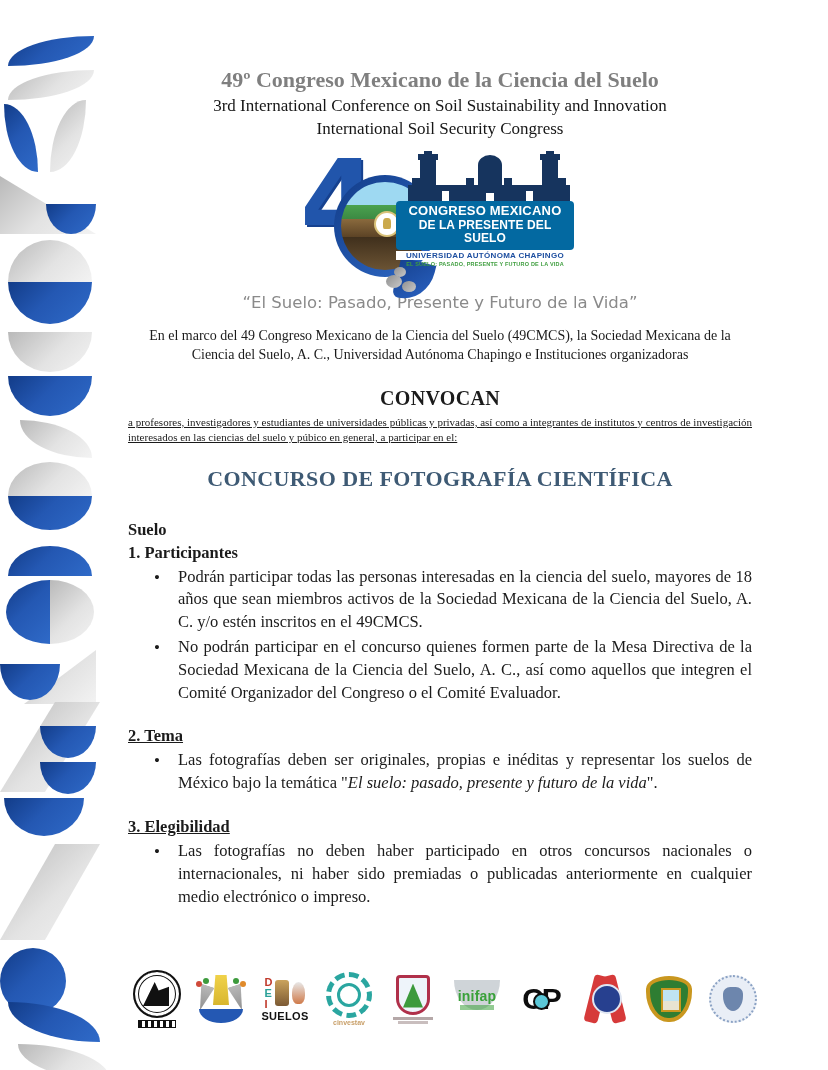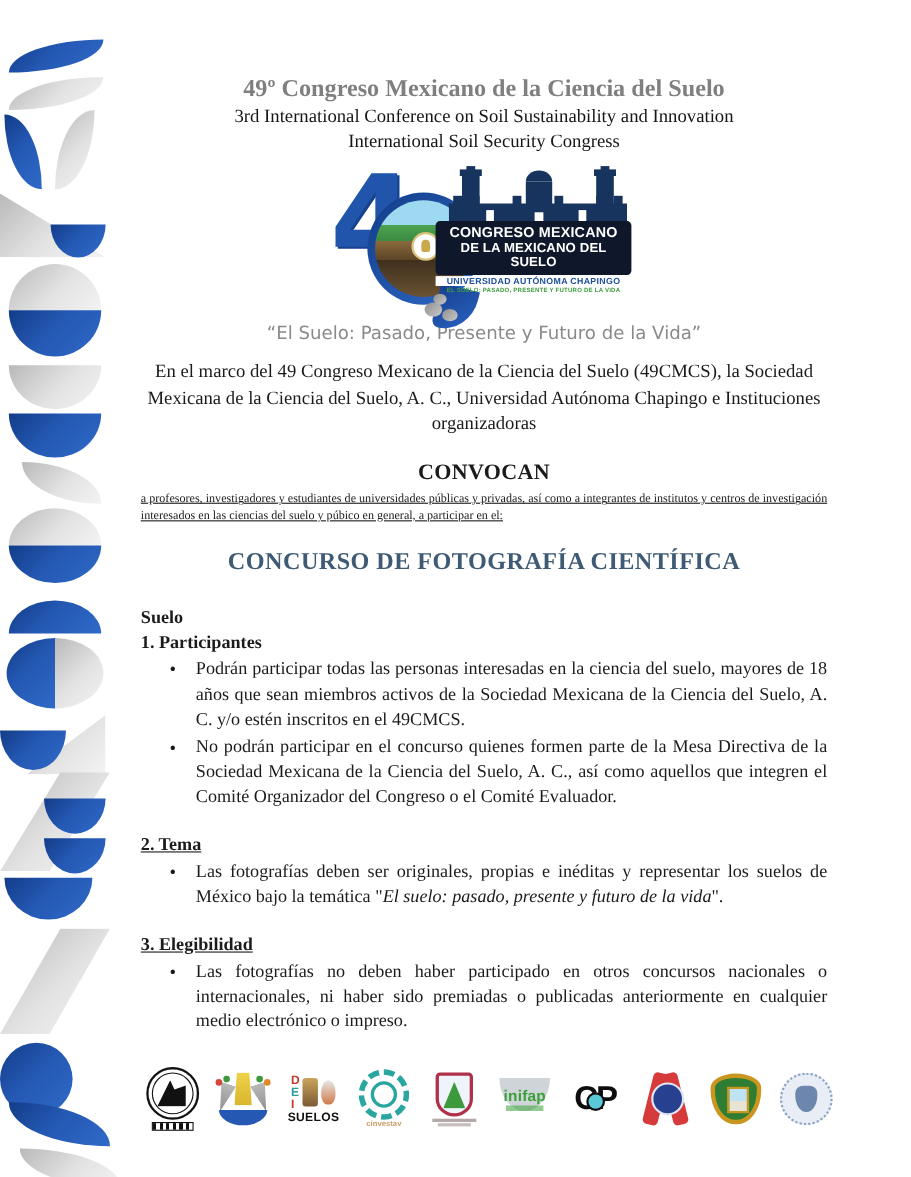--- a/index.html
+++ b/index.html
@@ -36,32 +36,32 @@
   .photo-circle{position:absolute;left:41px;top:33px;width:88px;height:88px;border-radius:50%;overflow:hidden;
         background:linear-gradient(180deg,#9ed9f2 0%,#9ed9f2 26%,#4ba24f 26%,#3c8a43 42%,#8a6a3d 42%,#5d4426 62%,#3f2f1c 62%,#6b5333 100%);}
   .seal{position:absolute;left:74px;top:62px;width:26px;height:26px;border-radius:50%;background:#fff;
         border:2px solid #d9c27a;box-sizing:border-box;}
   .seal::after{content:"";position:absolute;left:7px;top:5px;width:8px;height:11px;background:#caa94c;border-radius:40% 40% 20% 20%;}
   .tail{position:absolute;left:96px;top:112px;width:36px;height:40px;background:linear-gradient(135deg,#16418f,#2a63c4);
         border-radius:0 0 100% 20%;transform:rotate(14deg);}
   .pebble{position:absolute;border-radius:50%;background:linear-gradient(135deg,#8f8f8f,#c9c9c9);}
   .building{position:absolute;left:108px;top:2px;}
   .banner-stack{position:absolute;left:96px;top:52px;width:178px;}
-  .banner-blue{background:#0f172a;border-radius:4px;padding:3px 4px 4px;text-align:center;
+  .banner-blue{background:#0369a1;border-radius:4px;padding:3px 4px 4px;text-align:center;
         font-family:"Liberation Sans",sans-serif;font-weight:bold;color:#fff;line-height:1.12;}
   .banner-l1{font-size:13px;letter-spacing:.2px;}
   .banner-l2{font-size:12px;letter-spacing:.1px;}
   .banner-white{margin-top:1px;background:#fff;text-align:center;font-family:"Liberation Sans",sans-serif;
         font-weight:bold;color:#1e4fa0;font-size:8px;letter-spacing:.3px;}
   .banner-green{text-align:center;font-family:"Liberation Sans",sans-serif;font-weight:bold;
         color:#3f9e3f;font-size:5.5px;letter-spacing:.2px;margin-top:1px;}
   
   .tagline{margin-top:4px;text-align:center;font-family:"DejaVu Sans",sans-serif;
         font-size:16.5px;color:#8a8a8a;}
-  .intro{margin:14px 4px 0;font-size:17px;line-height:1.38;text-align:center;}
+  .intro{margin:14px 4px 0;font-size:14px;line-height:1.38;text-align:center;}
   .convocan-h{margin:22px 0 0;font-size:20px;font-weight:bold;text-align:center;letter-spacing:.3px;}
   .convocan-p{margin:5px 0 0;font-size:11px;line-height:1.4;text-align:justify;text-decoration:underline;}
   .contest{margin:20px 0 0;font-size:22px;font-weight:bold;text-align:center;color:#3e5a74;letter-spacing:.4px;}
   .bases{margin-top:26px;font-size:16.5px;}
   .bold-line{font-weight:bold;line-height:1.4;}
   .sec-gap{margin-top:20px;text-decoration:underline;}
   ul.blist{margin:2px 0 0;padding:0;list-style:none;}
   ul.blist li{position:relative;padding-left:50px;margin:0 0 2px;line-height:1.38;text-align:justify;}
   ul.blist li::before{content:"\2022";position:absolute;left:26px;top:0;font-size:17px;}
   .it{font-style:italic;}
@@ -195,21 +195,21 @@
         </g>
         <g fill="#ffffff">
           <rect x="34" y="40" width="7" height="12"></rect>
             <rect x="78" y="42" width="8" height="10"></rect>
             <rect x="118" y="40" width="7" height="12"></rect>
         </g>
       </svg>
       <div class="banner-stack">
         <div class="banner-blue">
           <div class="banner-l1">CONGRESO MEXICANO</div>
-          <div class="banner-l2">DE LA MEXICANO DEL SUELO</div>
+          <div class="banner-l2">DE LA PRESENTE DEL SUELO</div>
         </div>
         <div class="banner-white">UNIVERSIDAD AUTÓNOMA CHAPINGO</div>
         <div class="banner-green">EL SUELO: PASADO, PRESENTE Y FUTURO DE LA VIDA</div>
       </div>
     </div>
 
     <div class="tagline">“El Suelo: Pasado, Presente y Futuro de la Vida”</div>
 
     <p class="intro">En el marco del 49 Congreso Mexicano de la Ciencia del Suelo (49CMCS), la Sociedad Mexicana de la Ciencia del Suelo, A. C., Universidad Autónoma Chapingo e Instituciones organizadoras</p>
 

